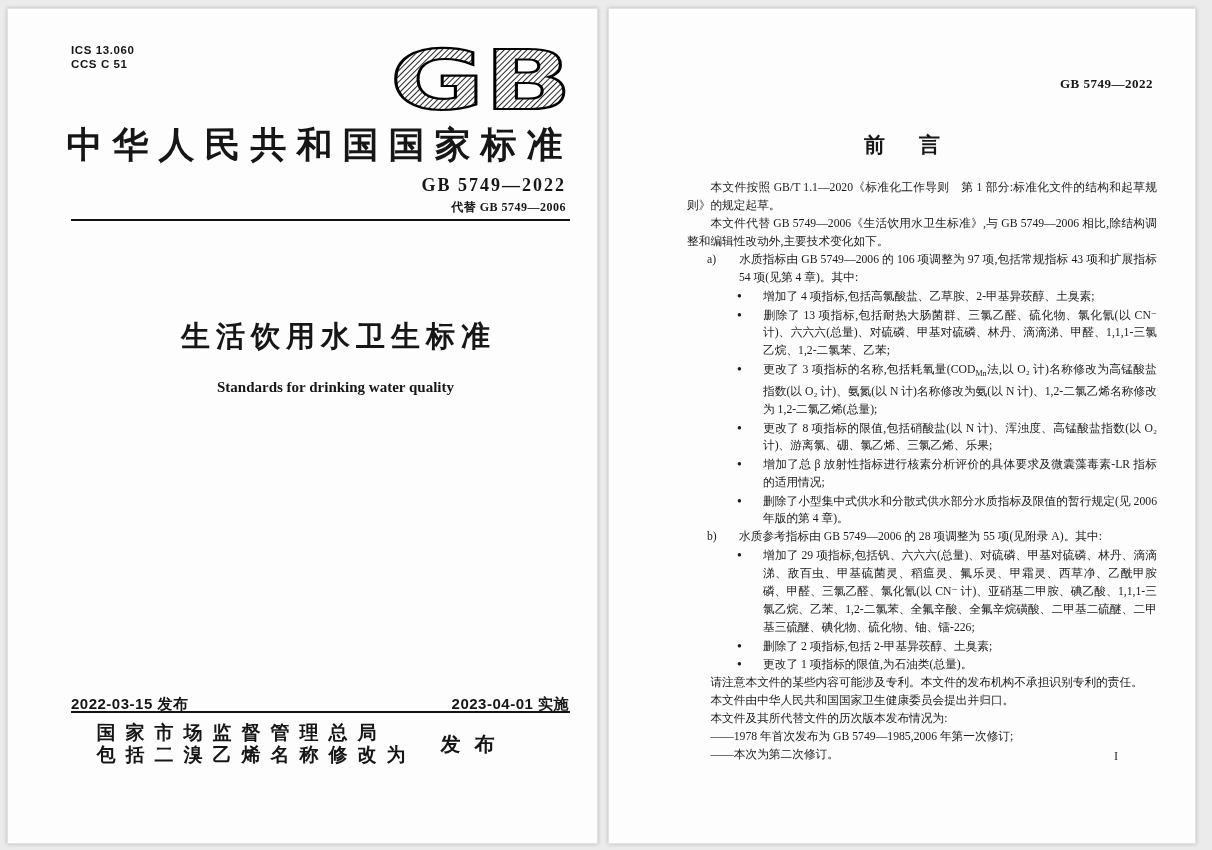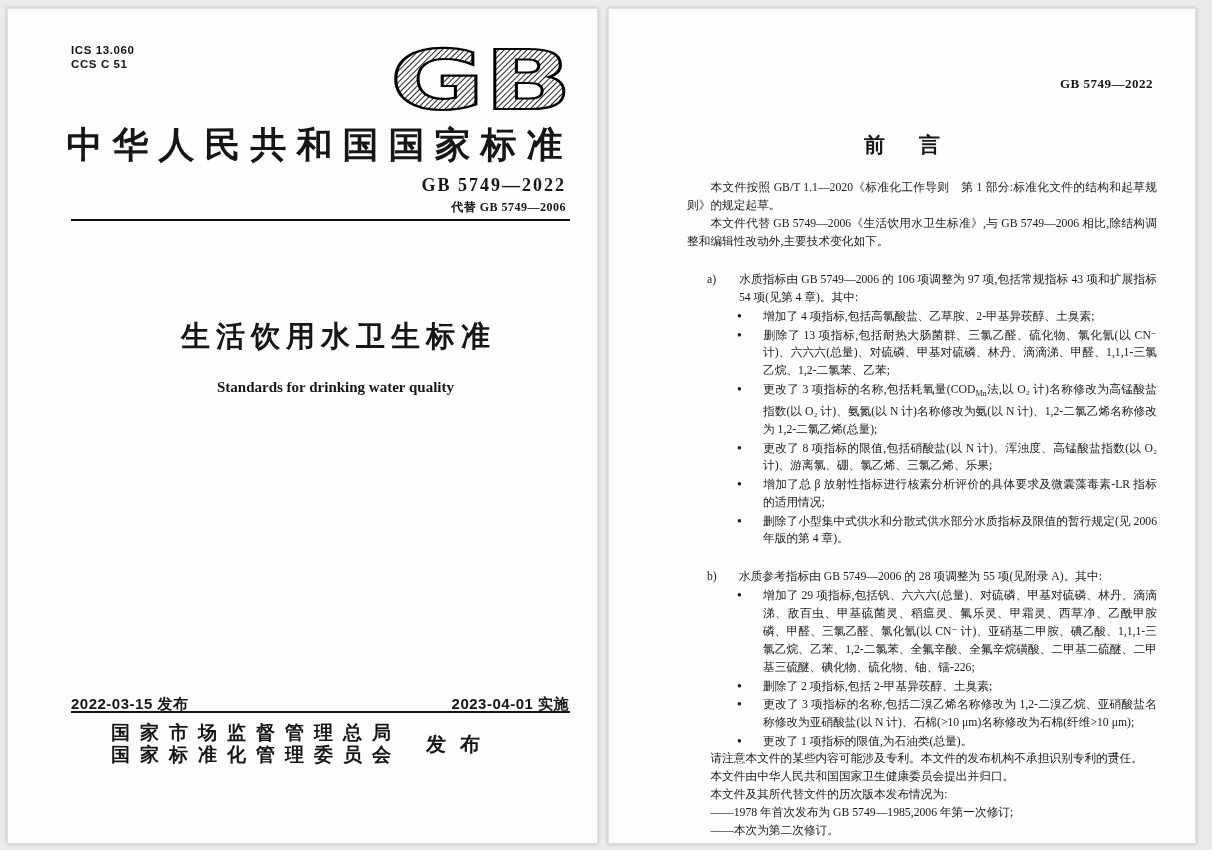--- a/index.html
+++ b/index.html
@@ -45,21 +45,21 @@
   
   .rp-header{position:absolute;right:42px;top:67px;
     font-size:13px;font-weight:bold;letter-spacing:.5px;}
   .fw-title{position:absolute;left:0;right:0;top:122px;margin:0;
     text-align:center;font-size:21px;font-weight:bold;
     letter-spacing:34px;text-indent:34px;
     font-family:"Liberation Sans","DejaVu Sans",sans-serif;}
   .fw-body{position:absolute;left:78px;right:38px;top:170px;
     font-size:11.7px;line-height:18px;text-align:justify;color:#1b1b1b;}
   .fw-para{text-indent:2em;}
-  .fw-alpha{padding-left:52px;text-indent:-32px;margin-top:20px;}
+  .fw-alpha{padding-left:52px;text-indent:-32px;}
   .fw-alpha .alpha-label{display:inline-block;width:32px;text-indent:0;}
   .fw-bullet{padding-left:76px;text-indent:-26px;}
   .fw-bullet .bullet-glyph{display:inline-block;width:26px;text-indent:0;
     font-size:8px;vertical-align:1.5px;}
   .fw-body sub{font-size:8px;}
   .folio{position:absolute;left:505px;top:740px;font-size:12.5px;color:#333;}
 </style>
 </head>
 <body>
 
@@ -93,21 +93,21 @@
 
     <div class="dates-row">
       <span>2022-03-15 发布</span>
       <span>2023-04-01 实施</span>
     </div>
     <div class="rule rule-bottom"></div>
 
     <div class="issuer-group">
       <div class="issuer-lines">
         <div>国家市场监督管理总局</div>
-        <div>国家标准化管理委员会</div>
+        <div>包括二溴乙烯名称修改为</div>
       </div>
       <div class="issue-label">发布</div>
     </div>
   </section>
 
   <section class="page page-right">
     <div class="rp-header">GB 5749—2022</div>
     <h2 class="fw-title">前言</h2>
     <div class="fw-body">
         <div class="fw-para">本文件按照 GB/T 1.1—2020《标准化工作导则　第 1 部分:标准化文件的结构和起草规则》的规定起草。</div>
@@ -115,21 +115,20 @@
         <div class="fw-alpha"><span class="alpha-label">a)</span>水质指标由 GB 5749—2006 的 106 项调整为 97 项,包括常规指标 43 项和扩展指标 54 项(见第 4 章)。其中:</div>
         <div class="fw-bullet"><span class="bullet-glyph">●</span>增加了 4 项指标,包括高氯酸盐、乙草胺、2-甲基异莰醇、土臭素;</div>
         <div class="fw-bullet"><span class="bullet-glyph">●</span>删除了 13 项指标,包括耐热大肠菌群、三氯乙醛、硫化物、氯化氰(以 CN⁻ 计)、六六六(总量)、对硫磷、甲基对硫磷、林丹、滴滴涕、甲醛、1,1,1-三氯乙烷、1,2-二氯苯、乙苯;</div>
         <div class="fw-bullet"><span class="bullet-glyph">●</span>更改了 3 项指标的名称,包括耗氧量(COD<sub>Mn</sub>法,以 O₂ 计)名称修改为高锰酸盐指数(以 O₂ 计)、氨氮(以 N 计)名称修改为氨(以 N 计)、1,2-二氯乙烯名称修改为 1,2-二氯乙烯(总量);</div>
         <div class="fw-bullet"><span class="bullet-glyph">●</span>更改了 8 项指标的限值,包括硝酸盐(以 N 计)、浑浊度、高锰酸盐指数(以 O₂ 计)、游离氯、硼、氯乙烯、三氯乙烯、乐果;</div>
         <div class="fw-bullet"><span class="bullet-glyph">●</span>增加了总 β 放射性指标进行核素分析评价的具体要求及微囊藻毒素-LR 指标的适用情况;</div>
         <div class="fw-bullet"><span class="bullet-glyph">●</span>删除了小型集中式供水和分散式供水部分水质指标及限值的暂行规定(见 2006 年版的第 4 章)。</div>
         <div class="fw-alpha"><span class="alpha-label">b)</span>水质参考指标由 GB 5749—2006 的 28 项调整为 55 项(见附录 A)。其中:</div>
         <div class="fw-bullet"><span class="bullet-glyph">●</span>增加了 29 项指标,包括钒、六六六(总量)、对硫磷、甲基对硫磷、林丹、滴滴涕、敌百虫、甲基硫菌灵、稻瘟灵、氟乐灵、甲霜灵、西草净、乙酰甲胺磷、甲醛、三氯乙醛、氯化氰(以 CN⁻ 计)、亚硝基二甲胺、碘乙酸、1,1,1-三氯乙烷、乙苯、1,2-二氯苯、全氟辛酸、全氟辛烷磺酸、二甲基二硫醚、二甲基三硫醚、碘化物、硫化物、铀、镭-226;</div>
         <div class="fw-bullet"><span class="bullet-glyph">●</span>删除了 2 项指标,包括 2-甲基异莰醇、土臭素;</div>
-        <div class="fw-bullet"><span class="bullet-glyph">●</span>更改了 3 项指标的名称,包括二溴乙烯名称修改为 1,2-二溴乙烷、亚硝酸盐名称修改为亚硝酸盐(以 N 计)、石棉(&gt;10 μm)名称修改为石棉(纤维&gt;10 μm);</div>
         <div class="fw-bullet"><span class="bullet-glyph">●</span>更改了 1 项指标的限值,为石油类(总量)。</div>
         <div class="fw-para">请注意本文件的某些内容可能涉及专利。本文件的发布机构不承担识别专利的责任。</div>
         <div class="fw-para">本文件由中华人民共和国国家卫生健康委员会提出并归口。</div>
         <div class="fw-para">本文件及其所代替文件的历次版本发布情况为:</div>
         <div class="fw-para">——1978 年首次发布为 GB 5749—1985,2006 年第一次修订;</div>
         <div class="fw-para">——本次为第二次修订。</div>
       </div>
     <div class="folio">I</div>
   </section>
 

